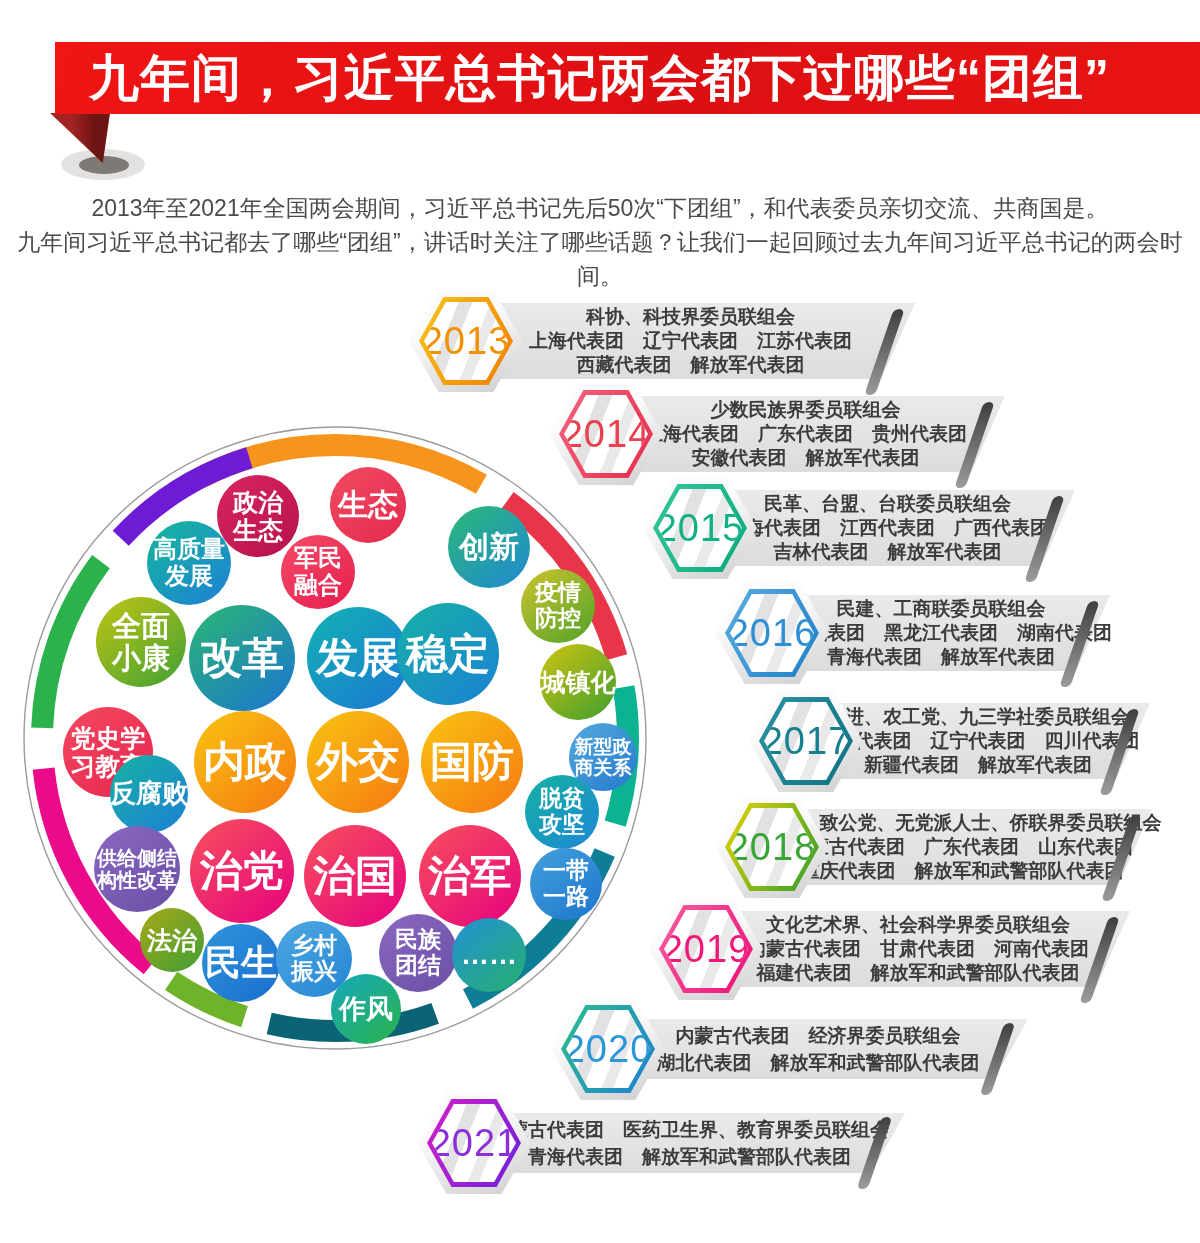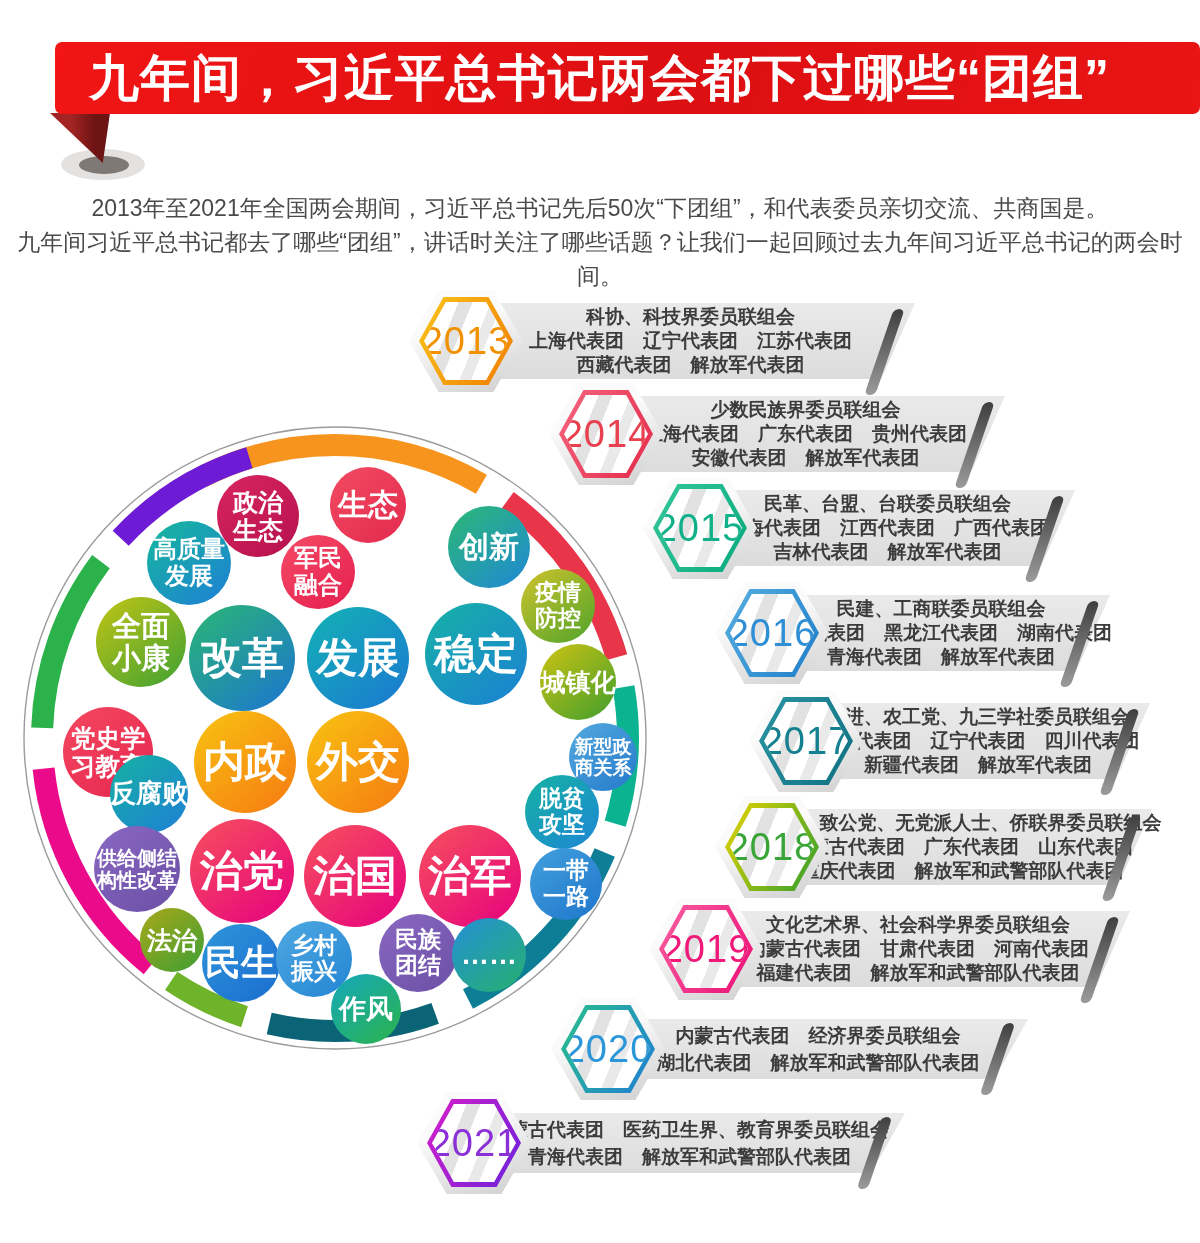--- a/index.html
+++ b/index.html
@@ -2,21 +2,21 @@
 <html><head>
 <meta charset="utf-8">
 <style>
   html,body{margin:0;padding:0;background:#fff;}
   .page{position:relative;width:1200px;height:1243px;background:#fff;overflow:hidden;
         font-family:"Liberation Sans","DejaVu Sans",sans-serif;}
 
   
   .title-banner{position:absolute;left:55px;top:42px;width:1145px;height:72px;
     background:linear-gradient(105deg,#f11515 0%,#dd0f12 55%,#e91414 100%);
-    display:flex;align-items:center;z-index:6;border-radius:7px;}
+    display:flex;align-items:center;z-index:6;}
   .title-banner span{color:#fff;font-size:50px;font-weight:bold;letter-spacing:1px;
     padding-left:34px;white-space:nowrap;line-height:72px;}
   .pin{position:absolute;left:50px;top:113px;width:60px;height:50px;
     clip-path:polygon(0 0,100% 0,88% 100%);
     background:linear-gradient(to right,#a32422 35%,#6d1414 75%);z-index:5;}
   .pin-shadow-outer{position:absolute;left:61px;top:149px;width:84px;height:31px;
     border-radius:50%;background:#e4e2e1;z-index:3;}
   .pin-shadow-inner{position:absolute;left:79px;top:156px;width:50px;height:18px;
     border-radius:50%;background:#7e7974;z-index:4;}
 
@@ -154,35 +154,38 @@
   <div class="bubble" style="left: 96px; top: 597px; width: 90px; height: 90px; font-size: 29px; --c1: #c2c414; --c2: #3fa134;">
       <span>全面</span>
       <span>小康</span>
     </div>
   <div class="bubble" style="left: 189px; top: 605px; width: 106px; height: 106px; font-size: 42px; --c1: #2bb673; --c2: #1b75d1;">
       <span>改革</span>
     </div>
   <div class="bubble" style="left: 307px; top: 607px; width: 102px; height: 102px; font-size: 42px; --c1: #13b2b4; --c2: #1b78d2;">
       <span>发展</span>
     </div>
-  <div class="bubble" style="left: 425px; top: 603px; width: 102px; height: 102px; font-size: 42px; align-items: center; --c1: #17b2a6; --c2: #1b80d4;">
+  <div class="bubble" style="left: 397px; top: 603px; width: 102px; height: 102px; font-size: 42px; align-items: center; --c1: #17b2a6; --c2: #1b80d4;">
       <span>稳定</span>
     </div>
   <div class="bubble" style="left: 540px; top: 644px; width: 76px; height: 76px; font-size: 25px; --c1: #cfc312; --c2: #3f9e2e;">
       <span>城镇化</span>
     </div>
   <div class="bubble" style="left: 63px; top: 707px; width: 90px; height: 90px; font-size: 25px; --c1: #f4485f; --c2: #e62650;">
       <span>党史学</span>
       <span>习教育</span>
     </div>
   <div class="bubble" style="left: 194px; top: 711px; width: 102px; height: 102px; font-size: 42px; --c1: #f8c411; --c2: #f67912;">
       <span>内政</span>
     </div>
   <div class="bubble" style="left: 307px; top: 711px; width: 102px; height: 102px; font-size: 42px; --c1: #f8c411; --c2: #f67912;">
       <span>外交</span>
+    </div>
+  <div class="bubble" style="left: 421px; top: 711px; width: 102px; height: 102px; font-size: 42px; --c1: #f8c411; --c2: #f67912;">
+      <span>国防</span>
     </div>
   <div class="bubble" style="left: 569px; top: 723px; width: 68px; height: 68px; font-size: 19px; --c1: #54aade; --c2: #2579cc;">
       <span>新型政</span>
       <span>商关系</span>
     </div>
   <div class="bubble" style="left: 110px; top: 755px; width: 78px; height: 78px; font-size: 26px; --c1: #15b2a2; --c2: #1e7fd6;">
       <span>反腐败</span>
     </div>
   <div class="bubble" style="left: 525px; top: 775px; width: 74px; height: 74px; font-size: 23px; --c1: #15b2a2; --c2: #1e86d6;">
       <span>脱贫</span>

